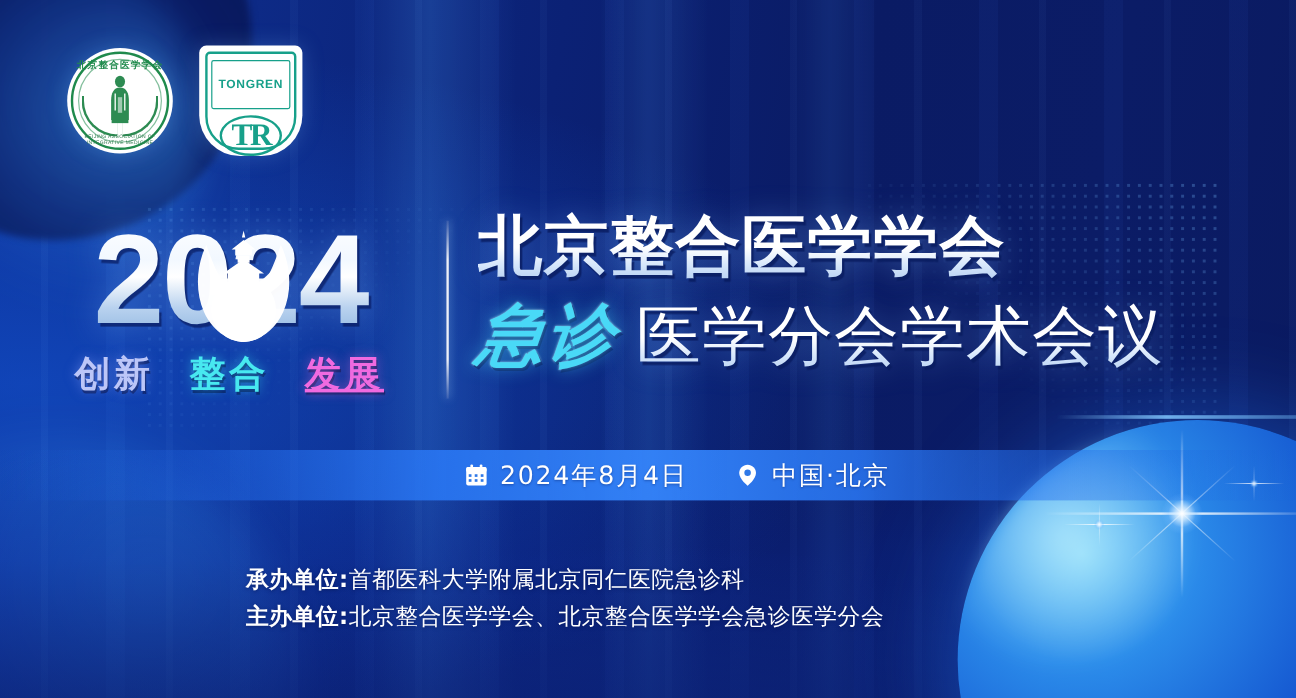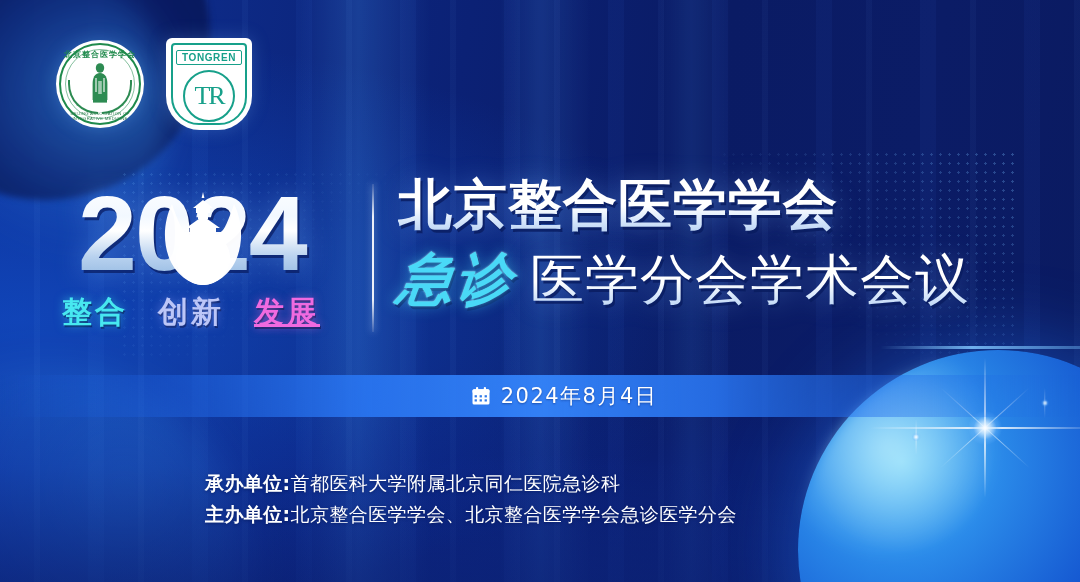--- a/index.html
+++ b/index.html
@@ -144,29 +144,29 @@
     width:86px; height:92px; background:#ffffff; position:relative;
     border-radius:6px 6px 34px 34px;
     box-shadow:0 0 18px rgba(120,190,255,.25);
     display:flex; flex-direction:column; align-items:center;
   }
   .logo-shield .sh-border{
     position:absolute; inset:5px; border:2px solid #17a08a; border-radius:4px 4px 28px 28px;
   }
   .logo-shield .sh-name{
     position:relative; margin-top:12px; font-size:10px; font-weight:700; letter-spacing:.6px;
-    color:#17a08a; border:1.6px solid #17a08a; padding:1px 5px; border-radius:2px;
+    color:#17a08a; border:1.6px solid #17a08a; padding:14px 5px; border-radius:2px;
     font-family:"Liberation Sans",sans-serif;
   }
   .logo-shield .sh-circle{
     position:relative; margin-top:5px; width:52px; height:52px; border-radius:50%;
     border:2.4px solid #17a08a; display:flex; align-items:center; justify-content:center;
   }
   .logo-shield .sh-mono{
-    font-size:26px; font-weight:400; color:#17a08a; line-height:1;
+    font-size:26px; font-weight:700; color:#17a08a; line-height:1;
     font-family:"Liberation Serif",serif; letter-spacing:-2px;
   }
 
   
   .hero{ position:absolute; left:0; right:0; top:176px; height:170px; }
 
   .year-wrap{ position:absolute; left:78px; top:4px; width:270px; }
   .year{
     position:relative; font-size:106px; line-height:1; font-weight:700; letter-spacing:-2px;
     font-family:"Liberation Sans",sans-serif;
@@ -325,22 +325,22 @@
         <rect x="38" y="27" width="10" height="6" fill="#ffffff"></rect>
         <path d="M26 42 L43 30 L60 42 L56 42 L56 48 L30 48 L30 42 Z" fill="#ffffff"></path>
         <rect x="35" y="48" width="16" height="7" fill="#ffffff"></rect>
         <path d="M18 64 L43 50 L68 64 L63 64 L63 71 L23 71 L23 64 Z" fill="#ffffff"></path>
         <rect x="31" y="71" width="24" height="10" fill="#ffffff"></rect>
         <rect x="24" y="81" width="38" height="5" fill="#ffffff"></rect>
       </svg>
     </div>
 
     <div class="slogan">
+      <span class="sl sl2">创新</span>
       <span class="sl sl1">整合</span>
-      <span class="sl sl2">创新</span>
       <span class="sl sl3">发展</span>
     </div>
 
     <div class="divider"></div>
 
     <div class="titles">
       <div class="title1">北京整合医学学会</div>
       <div class="title2row">
         <span class="title2-brush">急诊</span>
         <span class="title2">医学分会学术会议</span>
@@ -358,20 +358,27 @@
         <rect x="12.8" y="1" width="2.2" height="4" rx="1" fill="#ffffff"></rect>
         <rect x="3.6" y="9.2" width="2.3" height="2.2" fill="#2f79e8"></rect>
         <rect x="8.6" y="9.2" width="2.3" height="2.2" fill="#2f79e8"></rect>
         <rect x="13.6" y="9.2" width="2.3" height="2.2" fill="#2f79e8"></rect>
         <rect x="3.6" y="13.3" width="2.3" height="2.2" fill="#2f79e8"></rect>
         <rect x="8.6" y="13.3" width="2.3" height="2.2" fill="#2f79e8"></rect>
         <rect x="13.6" y="13.3" width="2.3" height="2.2" fill="#2f79e8"></rect>
       </svg>
       <span class="meta-text">2024年8月4日</span>
     </div>
+    <div class="meta-item">
+      <svg class="ico" viewBox="0 0 20 20">
+        <path d="M10 1.2 C6.1 1.2 3 4.3 3 8.2 C3 13.3 10 18.8 10 18.8 C10 18.8 17 13.3 17 8.2 C17 4.3 13.9 1.2 10 1.2 Z" fill="#ffffff"></path>
+        <circle cx="10" cy="7.9" r="2.7" fill="#2f79e8"></circle>
+      </svg>
+      <span class="meta-text">中国·北京</span>
+    </div>
   </div>
 
   <div class="footer">
     <div class="f-line">
       <span class="f-label">承办单位:</span><span>首都医科大学附属北京同仁医院急诊科</span>
     </div>
     <div class="f-line">
       <span class="f-label">主办单位:</span><span>北京整合医学学会、北京整合医学学会急诊医学分会</span>
     </div>
   </div>

